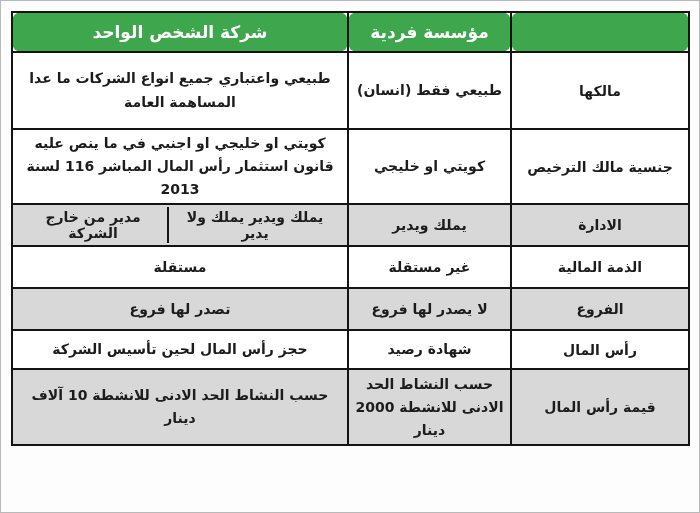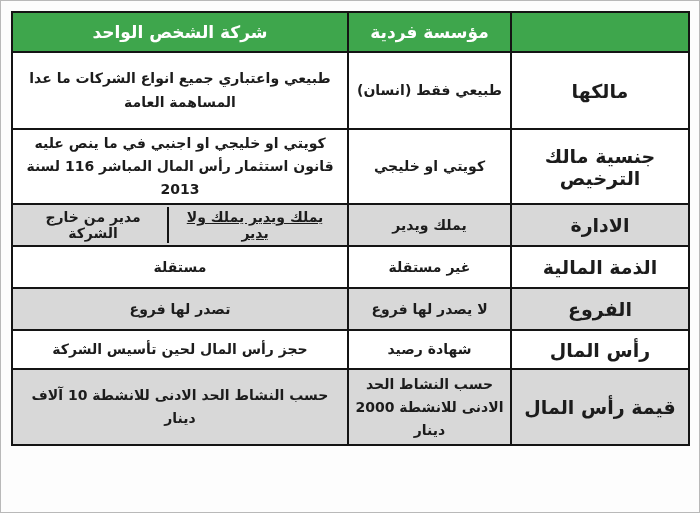--- a/index.html
+++ b/index.html
@@ -36,22 +36,23 @@
   }
   col.c-label{width:178px;}
   col.c-mid{width:163px;}
   col.c-wide{width:336px;}
   tr.head th{
     background:#3ea64c;
     color:#ffffff;
     font-size:17px;
     height:34px;
     letter-spacing:0;
+    border-radius:9px;
   }
-  td.lbl{font-size:19px;}
+  td.lbl{font-size:14px;}
   td.val{font-size:14px;line-height:1.65;}
   tr.r-white td{background:#ffffff;}
   tr.r-gray td{background:#d8d8d8;}
   tr.h75 td{height:71px;}
   tr.h68 td{height:64px;}
   tr.h73 td{height:69px;}
   tr.h40 td{height:36px;}
   tr.h37 td{height:33px;}
   tr.h74 td{height:70px;}
   td.splitcell{padding:0;}
@@ -68,21 +69,20 @@
     justify-content:center;
     font-size:14px;
     font-weight:bold;
     padding:2px 4px;
     box-sizing:border-box;
   }
   .split > .s-right{
     width:54%;
     border-left:2px solid #141414;
     min-height:36px;
-    text-decoration:underline;
   }
   .split > .s-left{width:46%;}
 </style>
 </head>
 <body>
 
 <div class="frame"></div>
 
 <table class="compare">
   <colgroup>

